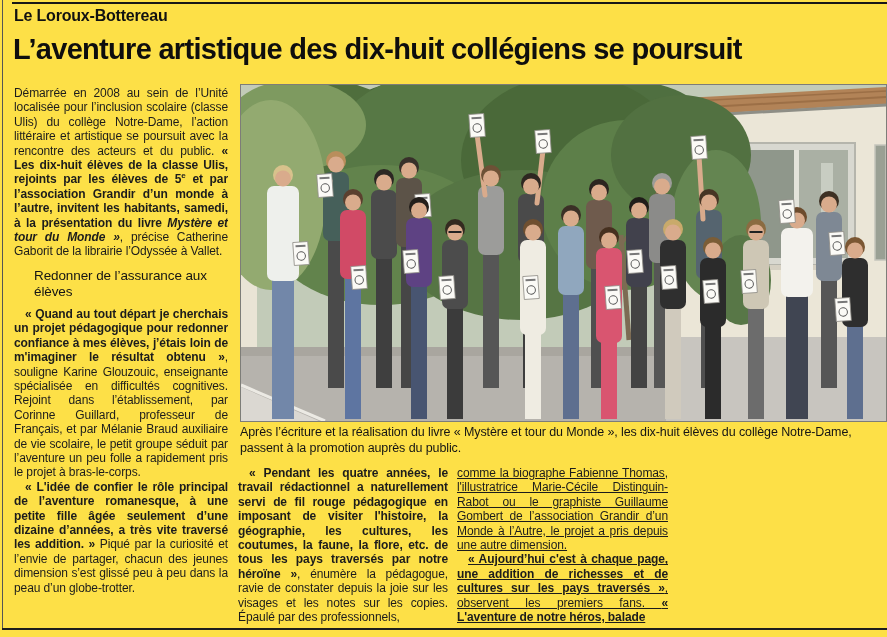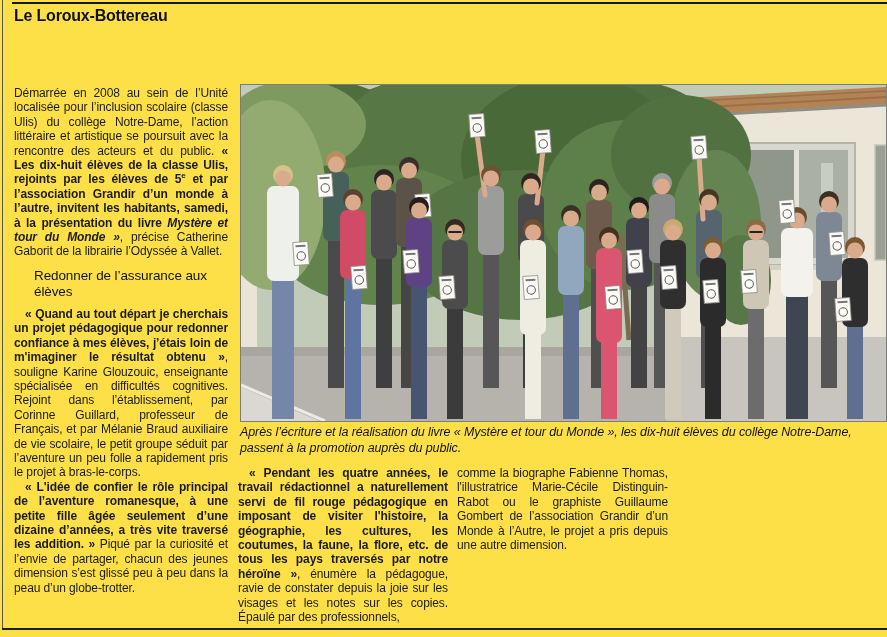--- a/index.html
+++ b/index.html
@@ -19,51 +19,52 @@
     position:absolute;top:33px;left:13px;width:865px;margin:0;
     font-size:29px;font-weight:bold;letter-spacing:-0.7px;color:#0e0e0e;white-space:nowrap;
   }
   .col{
     position:absolute;text-align:justify;font-size:12px;line-height:14.4px;
     letter-spacing:-0.1px;color:#1c1c1c;overflow:hidden;
     -webkit-hyphens:auto;hyphens:auto;
   }
   .col1{left:14px;top:86px;width:214px;height:542px;}
   .col2{left:238px;top:466px;width:210px;height:162px;}
-  .col3{left:457px;top:466px;width:211px;height:162px;}
+  .col3{left:457px;top:466px;width:211px;height:162px;text-decoration:underline;}
   .col4{left:676px;top:466px;width:205px;height:162px;}
   .col p{margin:0;}
   .indent{text-indent:11px;}
   .gap{margin-top:14px;}
   .b{font-weight:bold;}
   .i{font-style:italic;}
   sup{font-size:8px;line-height:0;vertical-align:super;}
   .subhead{
     margin:9px 0 6px 0;padding-left:20px;font-size:13.5px;line-height:16.5px;
     font-weight:normal;text-align:left;color:#141414;
   }
   .photo{
     position:absolute;left:240px;top:84px;width:647px;height:338px;margin:0;
     border:1px solid #7d7d78;box-sizing:border-box;background:#b9c0ae;
   }
   .photo svg{display:block;width:100%;height:100%;}
   .caption{
     position:absolute;left:240px;top:425px;width:646px;
-    font-size:12.5px;line-height:15.5px;font-style:italic;color:#141414;
+    font-size:12.5px;line-height:15.5px;color:#141414;
     letter-spacing:-0.1px;
   }
 </style>
 </head>
 <body>
 
 <div class="page">
   <div class="rule-top"></div>
   <div class="rule-left"></div>
 
   <div class="kicker">Le Loroux-Bottereau</div>
+  <h1 class="headline">L’aventure artistique des dix-huit collégiens se poursuit</h1>
 
   <div class="col col1">
     <p class="p"><span>Démarrée en 2008 au sein de l’Unité localisée pour l’inclusion scolaire (classe Ulis) du collège Notre-Dame, l’action littéraire et artistique se poursuit avec la rencontre des acteurs et du public. </span><span class="b">« Les dix-huit élèves de la classe Ulis, rejoints par les élèves de 5</span><sup class="b">e</sup><span class="b"> et par l’association Grandir d’un monde à l’autre, invitent les habitants, samedi, à la présentation du livre </span><span class="b i">Mystère et tour du Monde »</span><span>, précise Catherine Gaborit de la librairie l’Odyssée à Vallet.</span></p>
     <h2 class="subhead">Redonner de l’assurance aux élèves</h2>
     <p class="p indent"><span class="b">« Quand au tout départ je cherchais un projet pédagogique pour redonner confiance à mes élèves, j’étais loin de m'imaginer le résultat obtenu »</span><span>, souligne Karine Glouzouic, enseignante spécialisée en difficultés cognitives. Rejoint dans l’établissement, par Corinne Guillard, professeur de Français, et par Mélanie Braud auxiliaire de vie scolaire, le petit groupe séduit par l’aventure un peu folle a rapidement pris le projet à bras-le-corps.</span></p>
     <p class="p indent"><span class="b">« L'idée de confier le rôle principal de l’aventure romanesque, à une petite fille âgée seulement d’une dizaine d’années, a très vite traversé les addition. »</span><span> Piqué par la curiosité et l’envie de partager, chacun des jeunes dimension s’est glissé peu à peu dans la peau d’un globe-trotter.</span></p>
   </div>
 
   <figure class="photo">
     <svg viewBox="0 0 645 336" preserveAspectRatio="none">
@@ -349,18 +350,19 @@
     </svg>
   </figure>
 
   <figcaption class="caption">Après l’écriture et la réalisation du livre « Mystère et tour du Monde », les dix-huit élèves du collège Notre-Dame, passent à la promotion auprès du public.</figcaption>
 
   <div class="col col2">
     <p class="p indent"><span class="b">« Pendant les quatre années, le travail rédactionnel a naturellement servi de fil rouge pédagogique en imposant de visiter l'histoire, la géographie, les cultures, les coutumes, la faune, la flore, etc. de tous les pays traversés par notre héroïne »</span><span>, énumère la pédagogue, ravie de constater depuis la joie sur les visages et les notes sur les copies. Épaulé par des professionnels,</span></p>
   </div>
   <div class="col col3">
     <p class="p"><span>comme la biographe Fabienne Thomas, l'illustratrice Marie-Cécile Distinguin-Rabot ou le graphiste Guillaume Gombert de l’association Grandir d’un Monde à l’Autre, le projet a pris depuis une autre dimension.</span></p>
+    <p class="p indent"><span class="b">« Aujourd’hui c'est à chaque page, une addition de richesses et de cultures sur les pays traversés »</span><span>, observent les premiers fans. </span><span class="b">« L'aventure de notre héros, balade</span></p>
   </div>
   <div class="col col4">
   </div>
 
   <div class="rule-bottom"></div>
 </div>
 
 </body></html>

